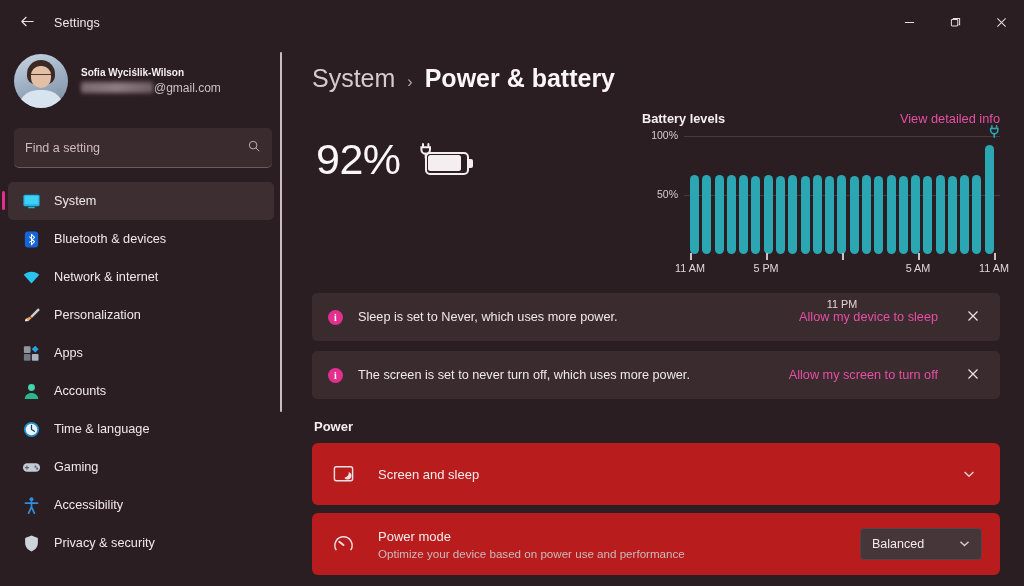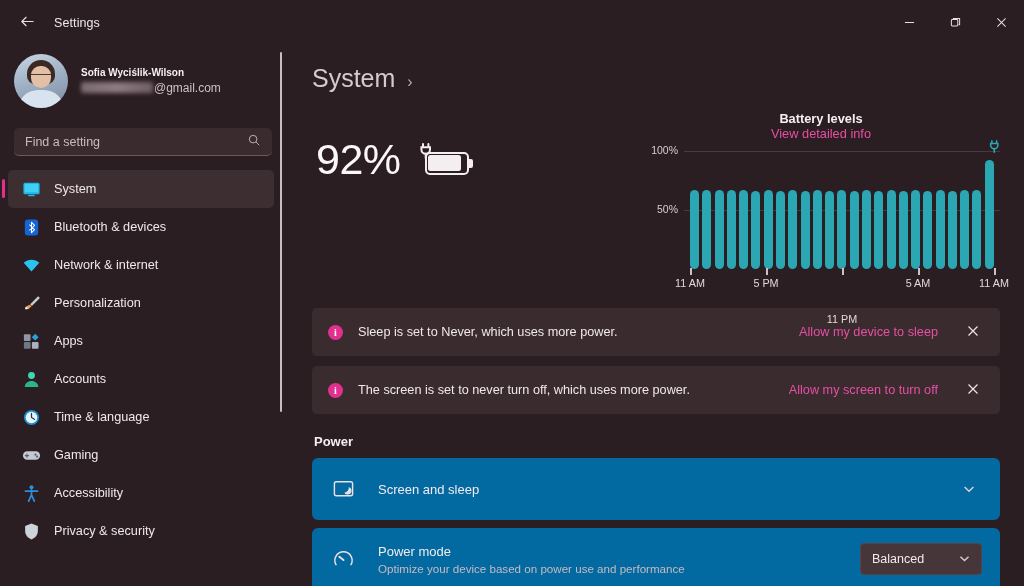--- a/index.html
+++ b/index.html
@@ -66,21 +66,21 @@
   .acct-name { font-size: 10px; font-weight: 700; color: #f6eff1; }
   .acct-mail { font-size: 12px; color: #cdbfc3; display: flex; align-items: center; }
   .acct-mail .redacted {
     display: inline-block; width: 72px; height: 11px; margin-right: 1px;
     background: linear-gradient(90deg,#7b6a6f,#8d7c81,#6f5f64);
     filter: blur(2.2px); border-radius: 2px; vertical-align: middle;
   }
 
   .search-wrap { padding: 20px 20px 0 14px; }
   .search {
-    height: 28px; background: #3a2b2f; border-bottom: 1px solid #6d5a60;
+    height: 40px; background: #3a2b2f; border-bottom: 1px solid #6d5a60;
     border-radius: 5px; display: flex; align-items: center;
     padding: 0 11px; gap: 25px; cursor: text;
   }
   .search input {
     flex: 1; background: transparent; border: none; outline: none;
     color: #efe6e9; font-size: 12.5px; font-family: inherit;
   }
   .search input::placeholder { color: #cbbbc0; }
   .search svg { width: 14px; height: 14px; stroke: #d8cacf; fill: none; stroke-width: 1.4; }
 
@@ -129,21 +129,21 @@
     position: absolute; left: 50.5px; top: 16px; width: 4px; height: 9px;
     background: #f4eef0; border-radius: 0 2px 2px 0;
   }
   .battglyph .plug {
     position: absolute; left: 0px; top: 0px; width: 14px; height: 16px;
   }
   .battglyph .plug svg { width: 14px; height: 16px; stroke: #f4eef0; fill: none; stroke-width: 2; }
 
   
   .chart-box { flex: 1; padding-top: 4px; }
-  .chart-head { display: flex; align-items: center; justify-content: space-between; flex-direction: column; }
+  .chart-head { display: flex; align-items: center; justify-content: space-between; }
   .chart-title { font-size: 12.8px; font-weight: 700; color: #f6eff1; }
   .chart-link { font-size: 12.8px; color: #e64fa3; cursor: pointer; }
 
   .plot {
     position: relative; height: 118px; margin-top: 10px;
     padding-left: 42px;
   }
   .ylab {
     position: absolute; left: 0; font-size: 10.5px; color: #d9cbd0;
     text-align: right; width: 36px;
@@ -179,21 +179,21 @@
   .banner .baction { font-size: 12.7px; color: #e64fa3; cursor: pointer; margin-right: 22px; }
   .banner .bclose {
     width: 26px; height: 26px; display: flex; align-items: center; justify-content: center;
     cursor: pointer; border-radius: 4px;
   }
   .banner .bclose svg { width: 12px; height: 12px; stroke: #efe4e7; stroke-width: 1.2; fill: none; }
 
   
   .sect-title { font-size: 13px; font-weight: 700; color: #f6eff1; margin: 20px 0 9px 2px; }
   .card {
-    background: #0369a1; border-radius: 6px; display: flex; align-items: center;
+    background: #b91c1c; border-radius: 6px; display: flex; align-items: center;
     padding: 0 18px; margin-bottom: 8px; height: 62px;
   }
   .card .cico { width: 26px; flex: 0 0 26px; display: flex; align-items: center; justify-content: center; margin-right: 22px; }
   .card .ctitle { font-size: 13px; color: #f3ebed; }
   .card .csub { font-size: 11.6px; color: #c9babf; margin-top: 3px; }
   .card .spacer { flex: 1; }
   .chev { width: 26px; height: 26px; display: flex; align-items: center; justify-content: center; cursor: pointer; }
   .chev svg { width: 12px; height: 12px; stroke: #ded0d4; fill: none; stroke-width: 1.5; }
   .combo {
     height: 32px; min-width: 122px; background: #473639; border: 1px solid #554347;
@@ -382,20 +382,21 @@
     </div>
 
     <div class="sb-track"></div>
   </div>
 
   <div class="main">
 
     <div class="crumb">
       <span class="c1">System</span>
       <span class="sep">›</span>
+      <span class="c2">Power &amp; battery</span>
     </div>
 
     <div class="toprow">
 
       <div class="batt-left">
         <div class="batt-pct">
           <span class="num">92%</span>
           <span class="battglyph">
             <span class="plug">
               <svg viewBox="0 0 14 16" stroke-linecap="round">

